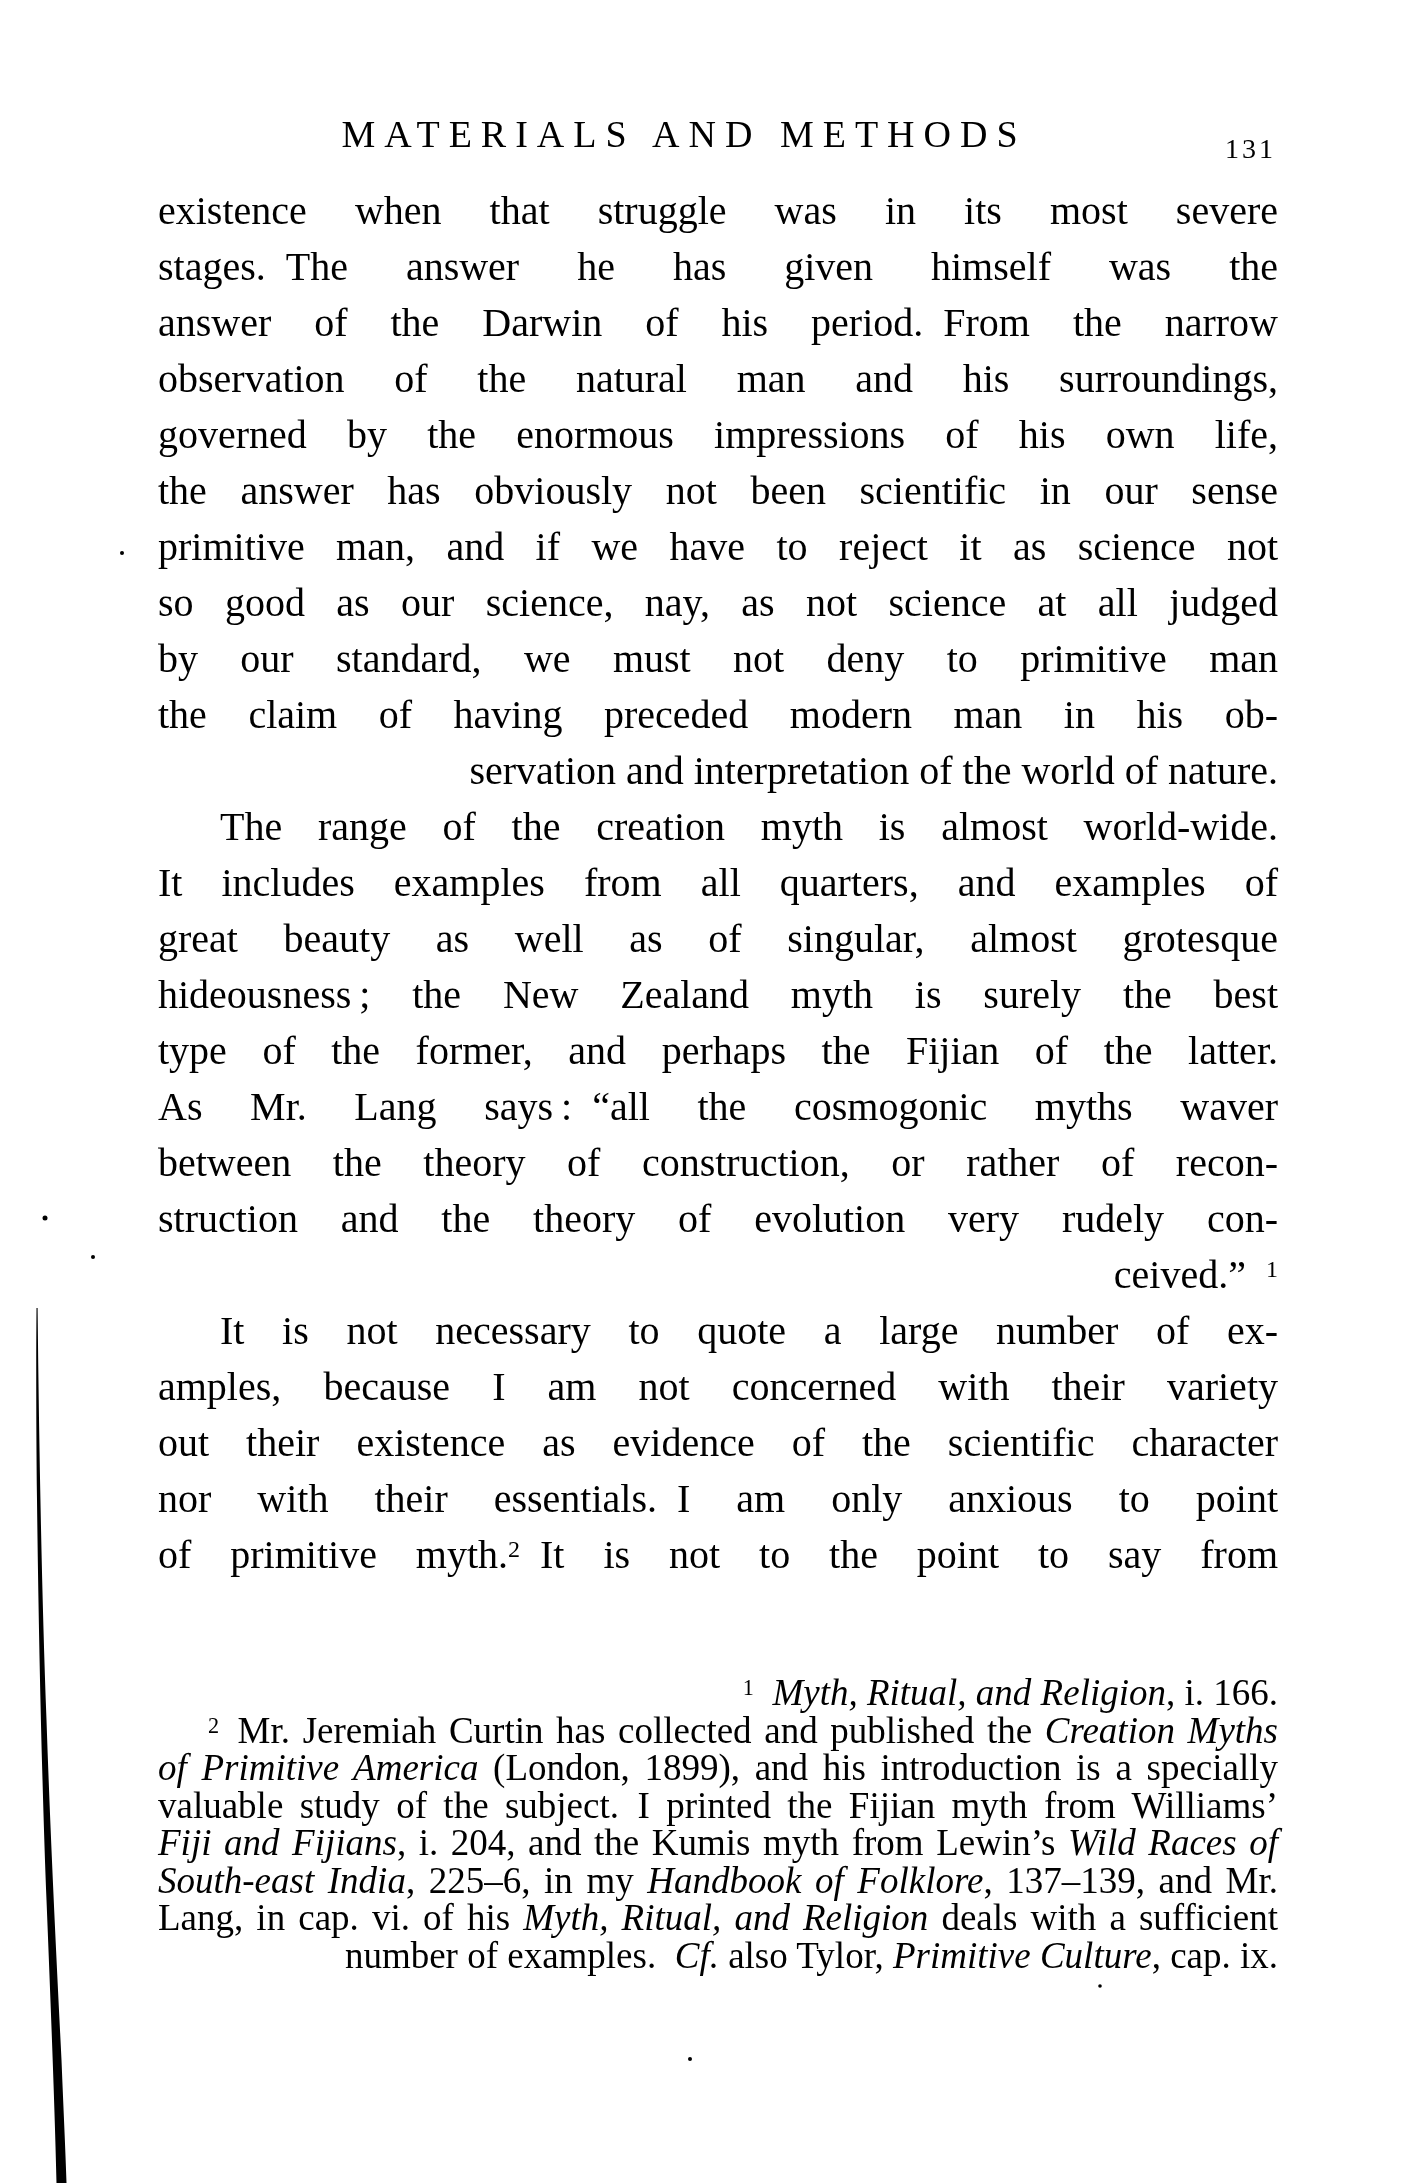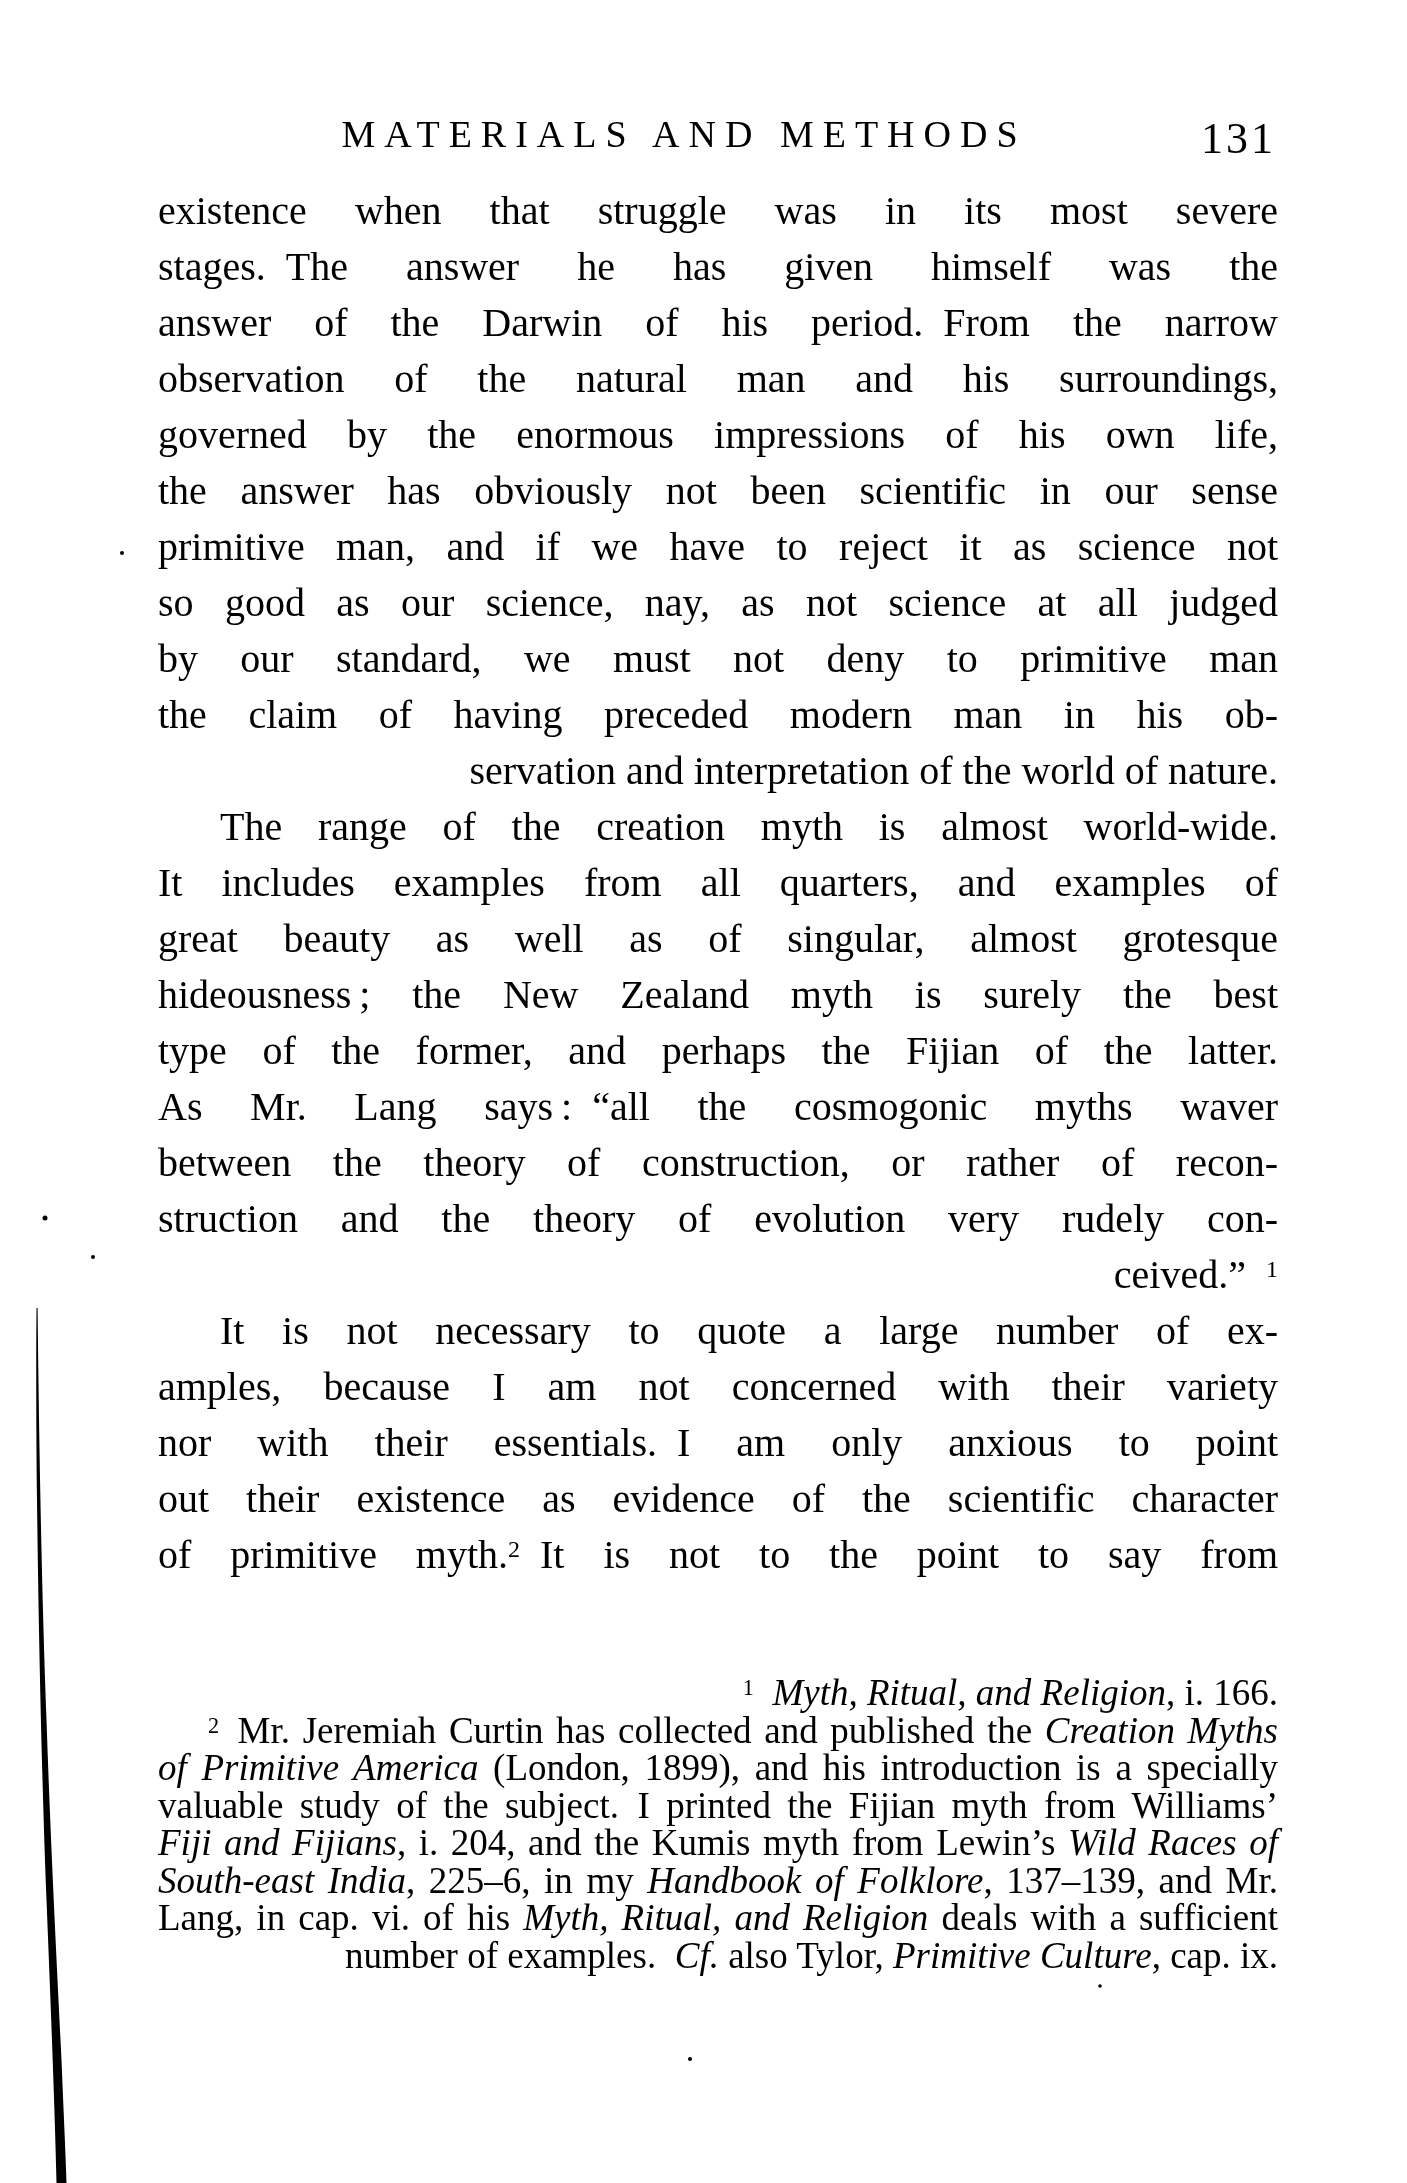--- a/index.html
+++ b/index.html
@@ -9,21 +9,21 @@
     font-family:"Liberation Serif","DejaVu Serif",serif;
     color:var(--ink,#000000);
   }
   .page{position:absolute;inset:0;}
   .artifacts{position:absolute;left:0;top:0;width:1407px;height:2183px;pointer-events:none;}
   .running-head{position:absolute;left:158px;top:112px;width:1120px;height:52px;}
   .head-title{
     position:absolute;left:0;top:0;width:1052px;text-align:center;
     font-size:38px;letter-spacing:9px;white-space:nowrap;
   }
-  .page-number{position:absolute;right:2px;top:1px;font-size:44px;letter-spacing:3px;}
+  .page-number{position:absolute;right:2px;top:21px;font-size:28px;letter-spacing:3px;}
   .body-text{position:absolute;left:158px;top:183px;width:1120px;font-size:40px;}
   .body-text .line{height:56px;line-height:56px;}
   .footnotes{position:absolute;left:158px;top:1674px;width:1120px;font-size:37px;}
   .footnotes .line{height:37.5px;line-height:37.5px;}
   .line.j{text-align:justify;text-align-last:justify;}
   .line.l{text-align:right;}
   .body-text .indent{text-indent:62px;}
   .footnotes .indent{text-indent:50px;}
   .sup{font-size:60%;position:relative;top:-0.45em;letter-spacing:0;}
   .it{font-style:italic;}
@@ -59,22 +59,22 @@
         <div class="line j"><span>hideousness ; the New Zealand myth is surely the best</span></div>
         <div class="line j"><span>type of the former, and perhaps the Fijian of the latter.</span></div>
         <div class="line j"><span>As Mr. Lang says : “all the cosmogonic myths waver</span></div>
         <div class="line j"><span>between the theory of construction, or rather of recon-</span></div>
         <div class="line j"><span>struction and the theory of evolution very rudely con-</span></div>
         <div class="line l"><span>ceived.” </span><span class="sup">1</span></div>
       </div>
       <div>
         <div class="line j indent"><span>It is not necessary to quote a large number of ex-</span></div>
         <div class="line j"><span>amples, because I am not concerned with their variety</span></div>
+        <div class="line j"><span>out their existence as evidence of the scientific character</span></div>
         <div class="line j"><span>nor with their essentials. I am only anxious to point</span></div>
-        <div class="line j"><span>out their existence as evidence of the scientific character</span></div>
         <div class="line j"><span>of primitive myth.</span><span class="sup">2</span><span> It is not to the point to say from</span></div>
       </div>
     </main>
 
   <section class="footnotes">
       <div>
         <div class="line l indent"><span class="sup">1</span><span> </span><span class="it">Myth, Ritual, and Religion</span><span>, i. 166.</span></div>
       </div>
       <div>
         <div class="line j indent"><span class="sup">2</span><span> Mr. Jeremiah Curtin has collected and published the </span><span class="it">Creation Myths</span></div>

